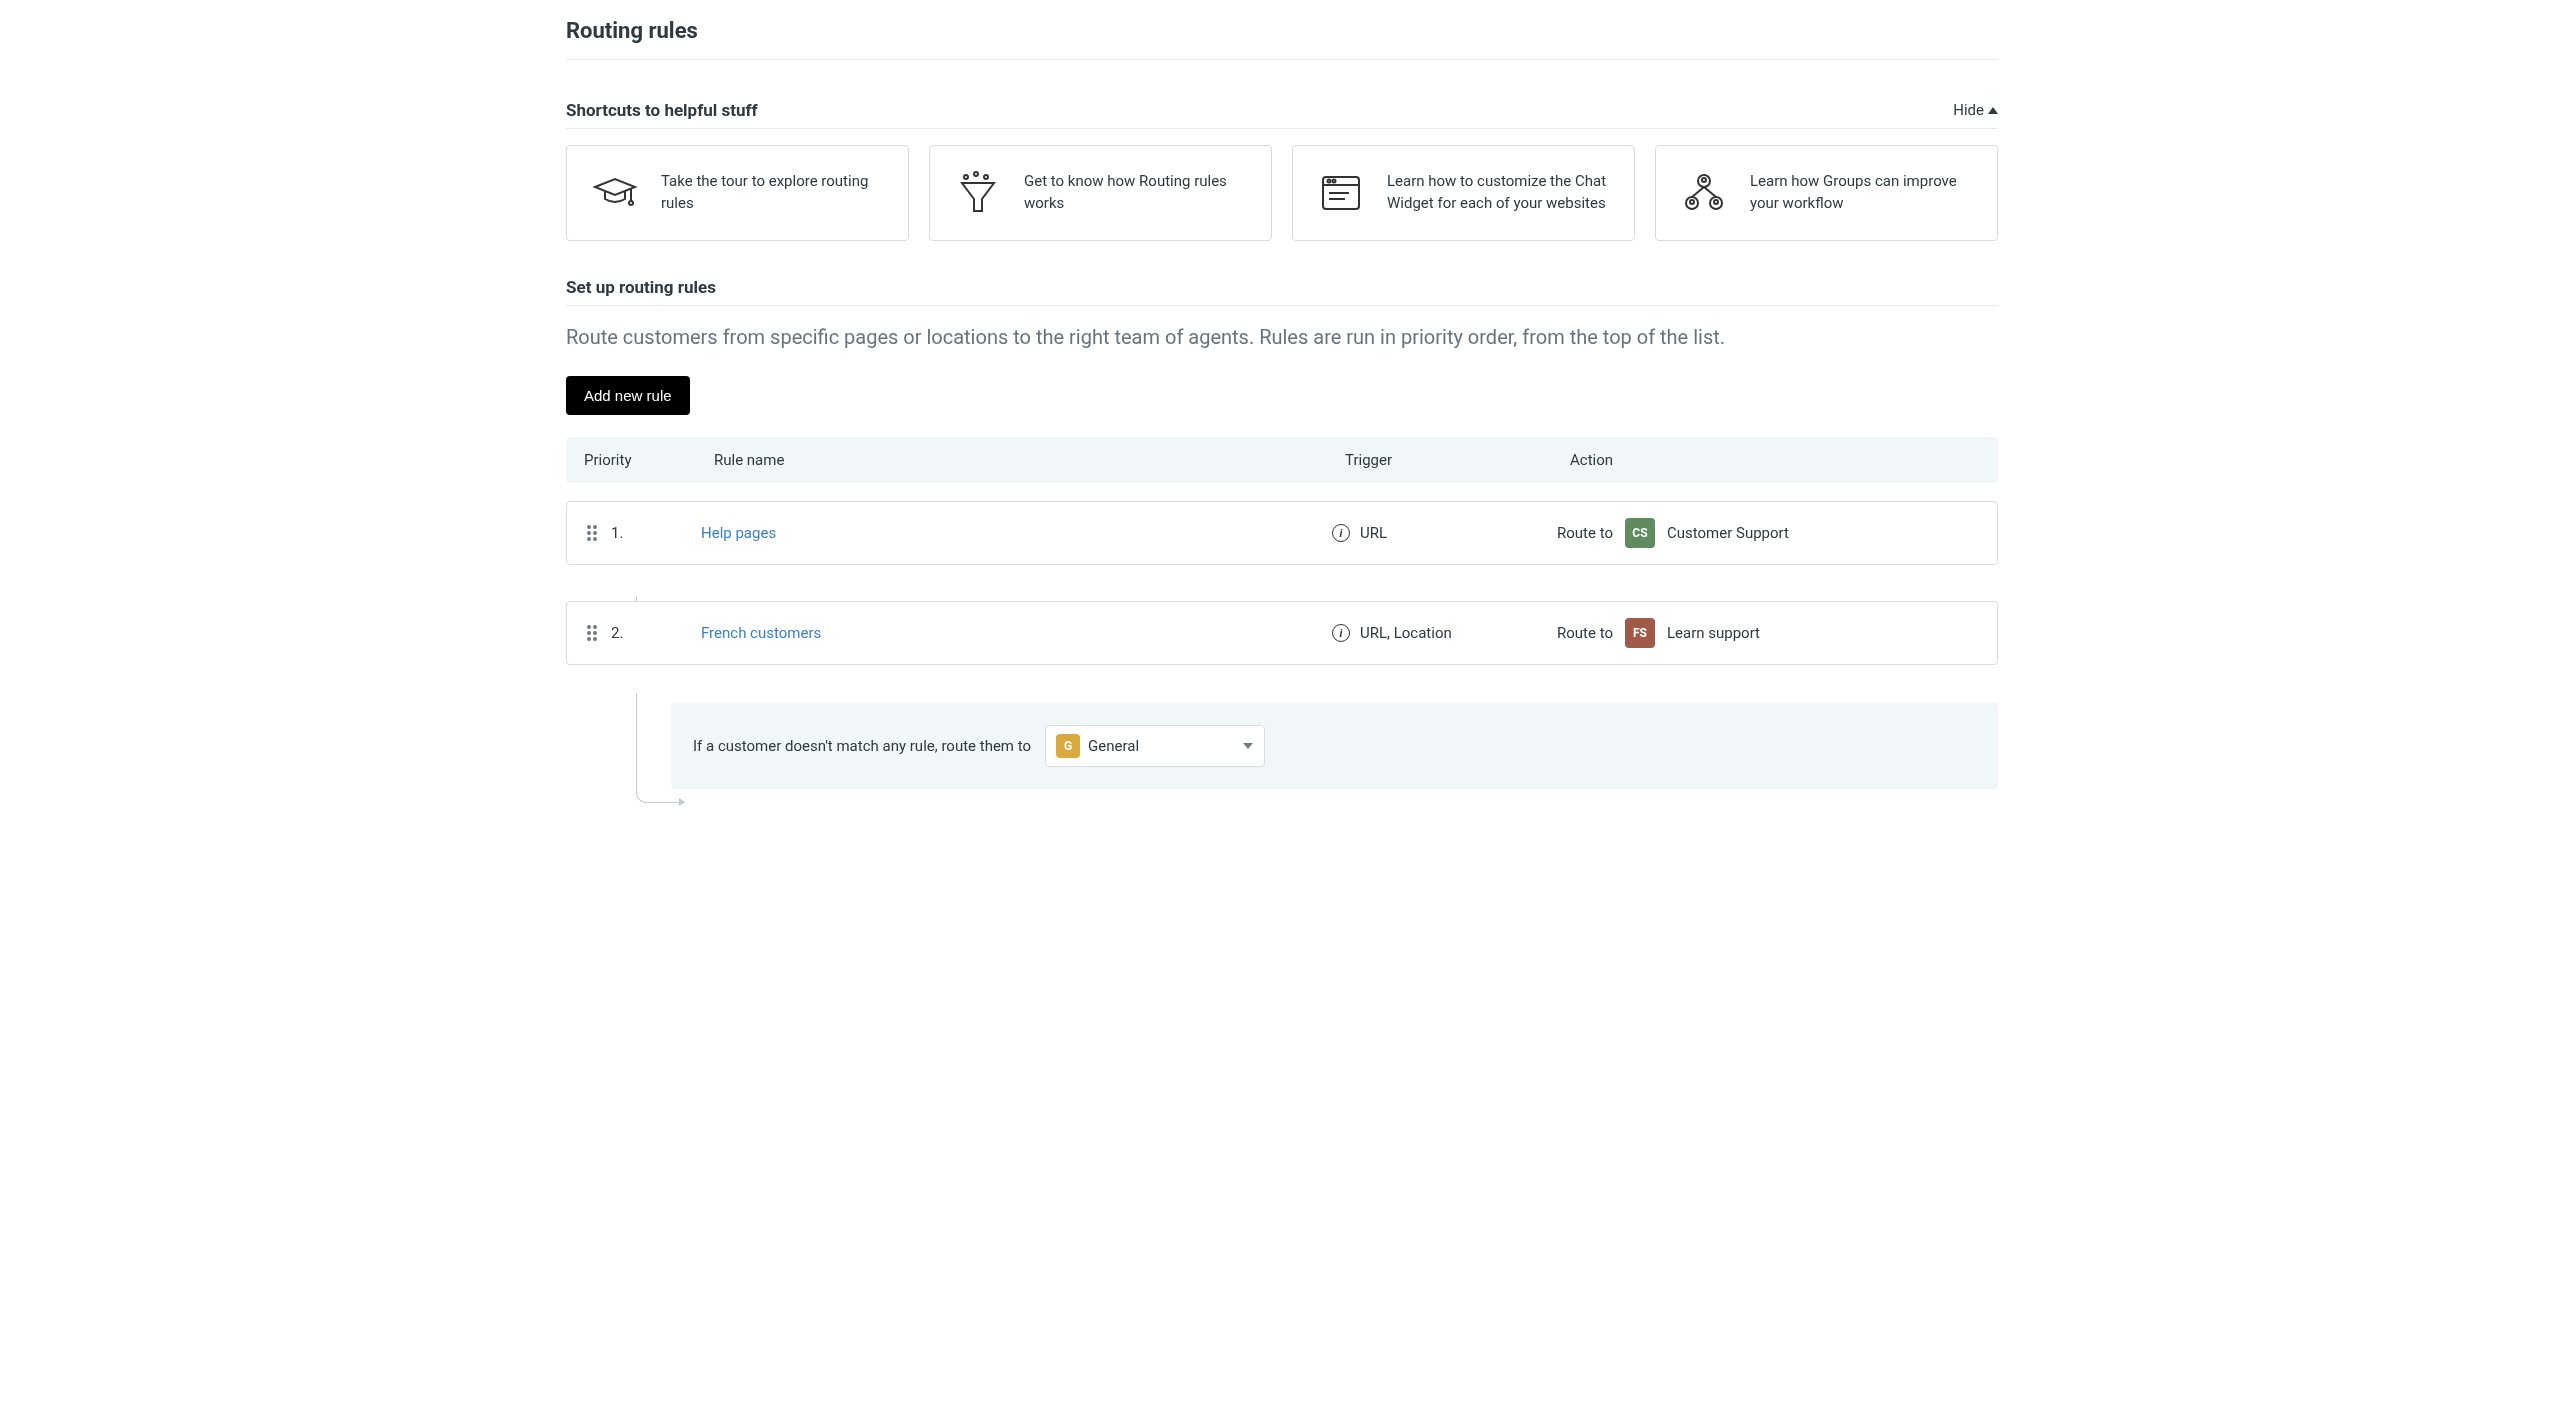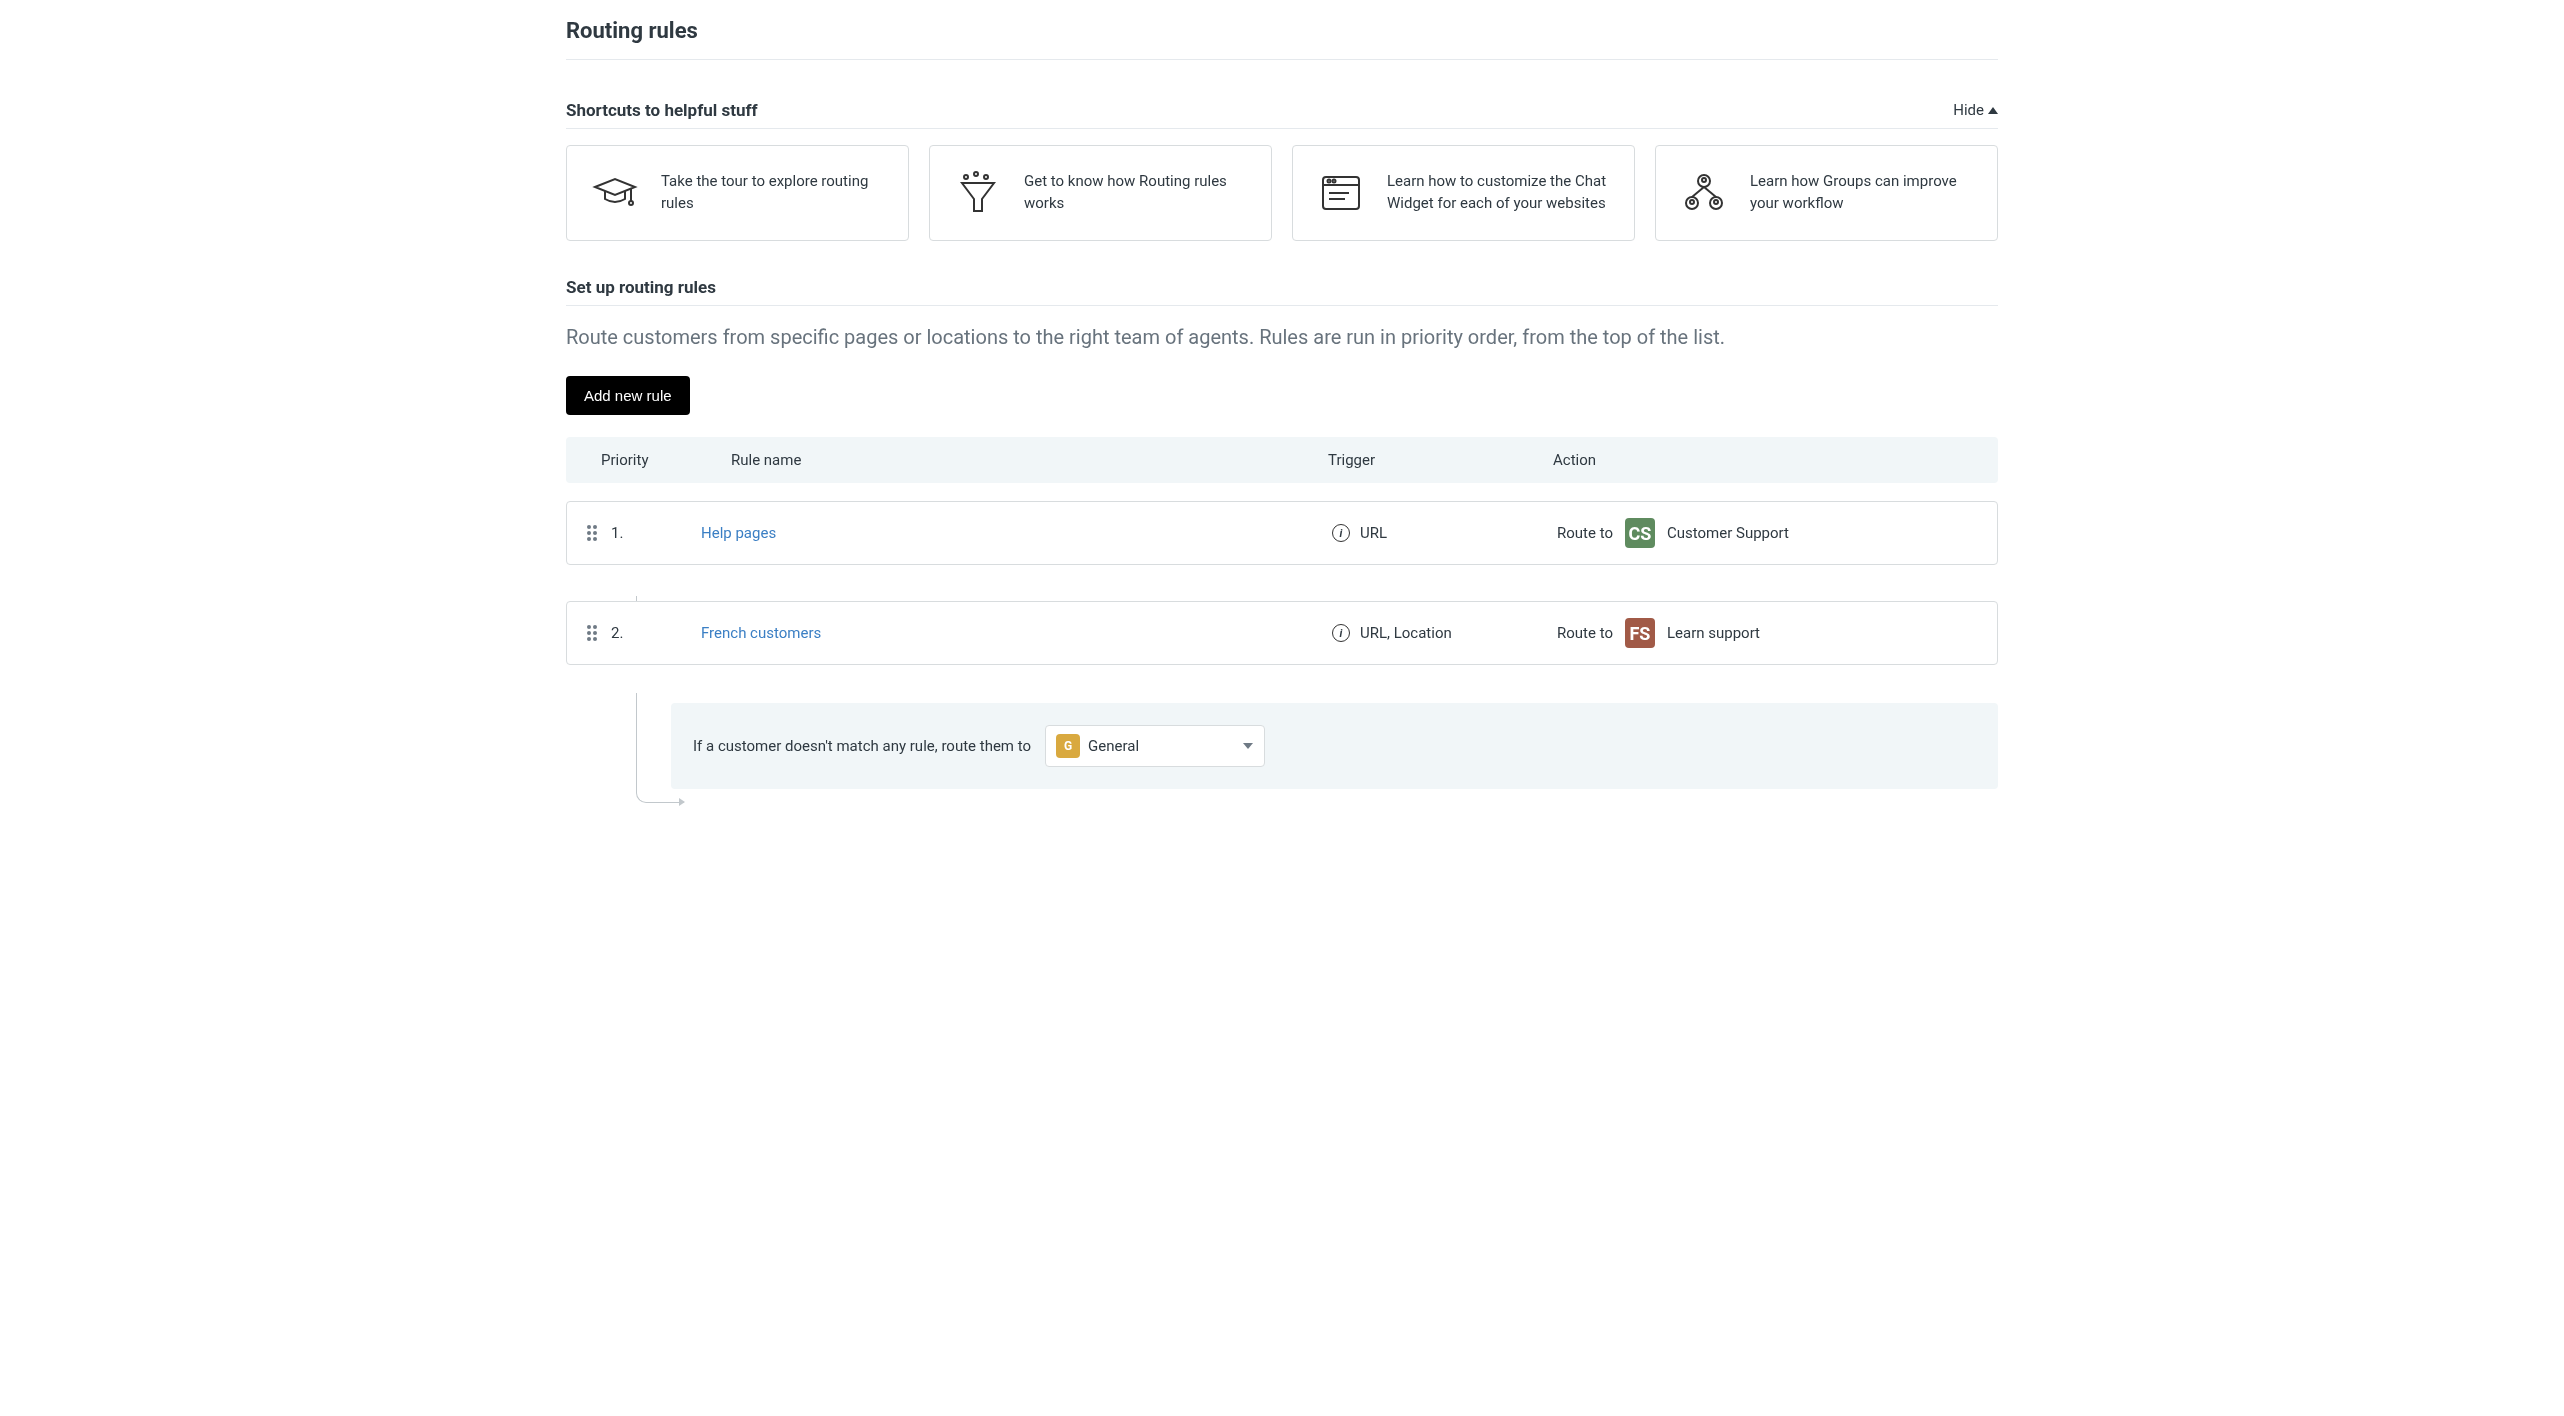--- a/index.html
+++ b/index.html
@@ -34,40 +34,40 @@
 .setup-desc { color: #68737d; font-size: 20px; margin-bottom: 24px; margin-top:10px; line-height:1.5; }
 
 .btn-primary {
   background: #000000; color: #fff; border: none; border-radius: 4px;
   padding: 11px 18px; font-size: 15px; cursor: pointer; font-weight: 500;
 }
 
 .table-wrap { margin-top: 22px; }
 .table-head {
   display: flex; background: #f1f6f8; border-radius: 4px;
-  padding: 14px 25px; font-size: 15px; color: #2f3941;
+  padding: 14px 8px; font-size: 15px; color: #2f3941;
 }
 .col-priority { flex: 0 0 140px; padding-left:10px;}
 .col-name { flex: 1 1 auto; }
 .col-trigger { flex: 0 0 225px; }
 .col-action { flex: 0 0 420px; }
 
 .rule-row {
   display: flex; align-items: center; border: 1px solid #d8dcde; border-radius: 4px;
   padding: 16px 20px; margin-top: 18px; background: #fff;
   position: relative;
 }
 .drag-handle { width: 14px; display:flex; flex-wrap:wrap; gap:2px; cursor:grab; margin-right:10px;}
 .drag-handle span{ width:4px;height:4px;background:#6f7a85;border-radius:50%;}
 .priority-num { width: 90px; font-size:15px; color:#2f3941; }
 .rule-link { color: #3b7fc4; font-size:15px; cursor:pointer; flex:1; }
 .trigger-cell { flex: 0 0 225px; display:flex; align-items:center; gap:10px; }
 .info-icon { width:18px; height:18px; border:1.5px solid #333; border-radius:50%; display:inline-flex; align-items:center; justify-content:center; font-size:11px; font-weight:700; font-style:italic; line-height:1;}
 .action-cell { flex:0 0 420px; display:flex; align-items:center; gap:12px; }
-.badge { width:30px; height:30px; border-radius:4px; color:#fff; font-size:18px; font-weight:700; display:flex; align-items:center; justify-content:center; }
+.badge { width:30px; height:30px; border-radius:4px; color:#fff; font-size:12px; font-weight:700; display:flex; align-items:center; justify-content:center; }
 .badge-cs { background:#5f8b5f; }
 .badge-fs { background:#a15a47; }
 .badge-g  { background:#d9a93f; width:24px;height:24px;font-size:12px;}
 
 .connector-vert {
   position:absolute; left:70px; width:1px; background:#c2c8cc;
 }
 .rules-area{ position:relative; }
 .conn1{ top:95px; height:60px; }
 .conn1::after{ content:""; position:absolute; bottom:-1px; left:-3px; width:0;height:0;border-left:4px solid transparent;border-right:4px solid transparent;border-top:6px solid #c2c8cc;}

